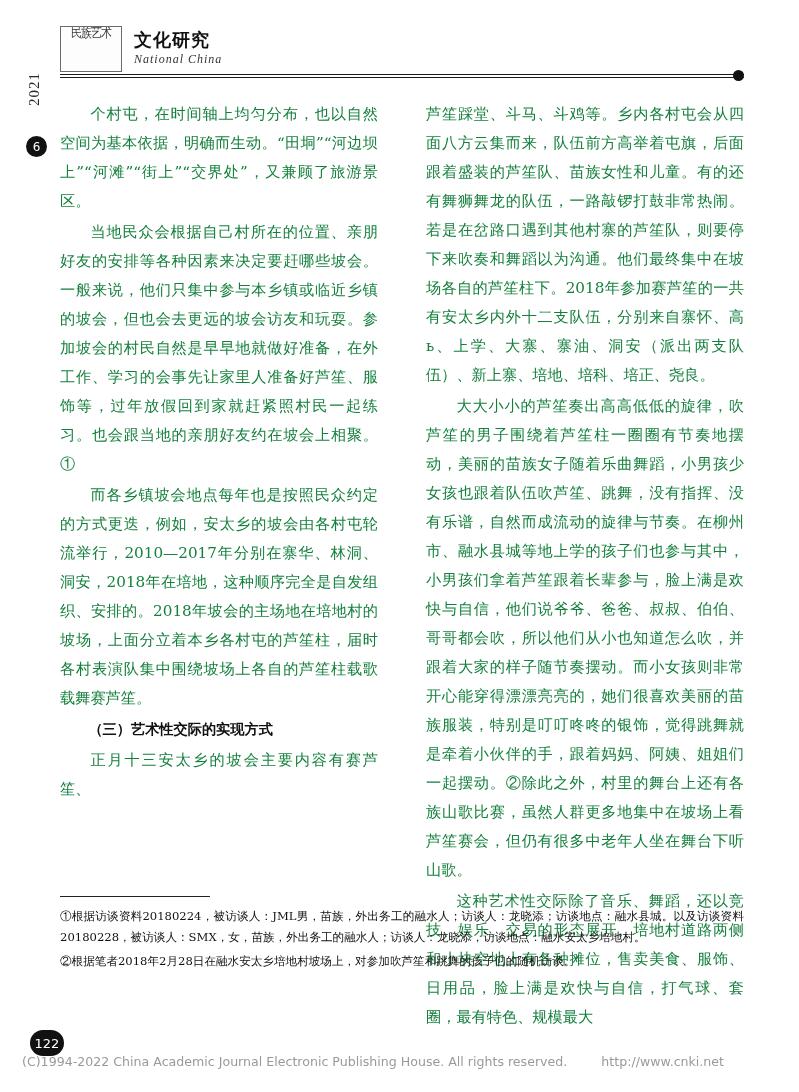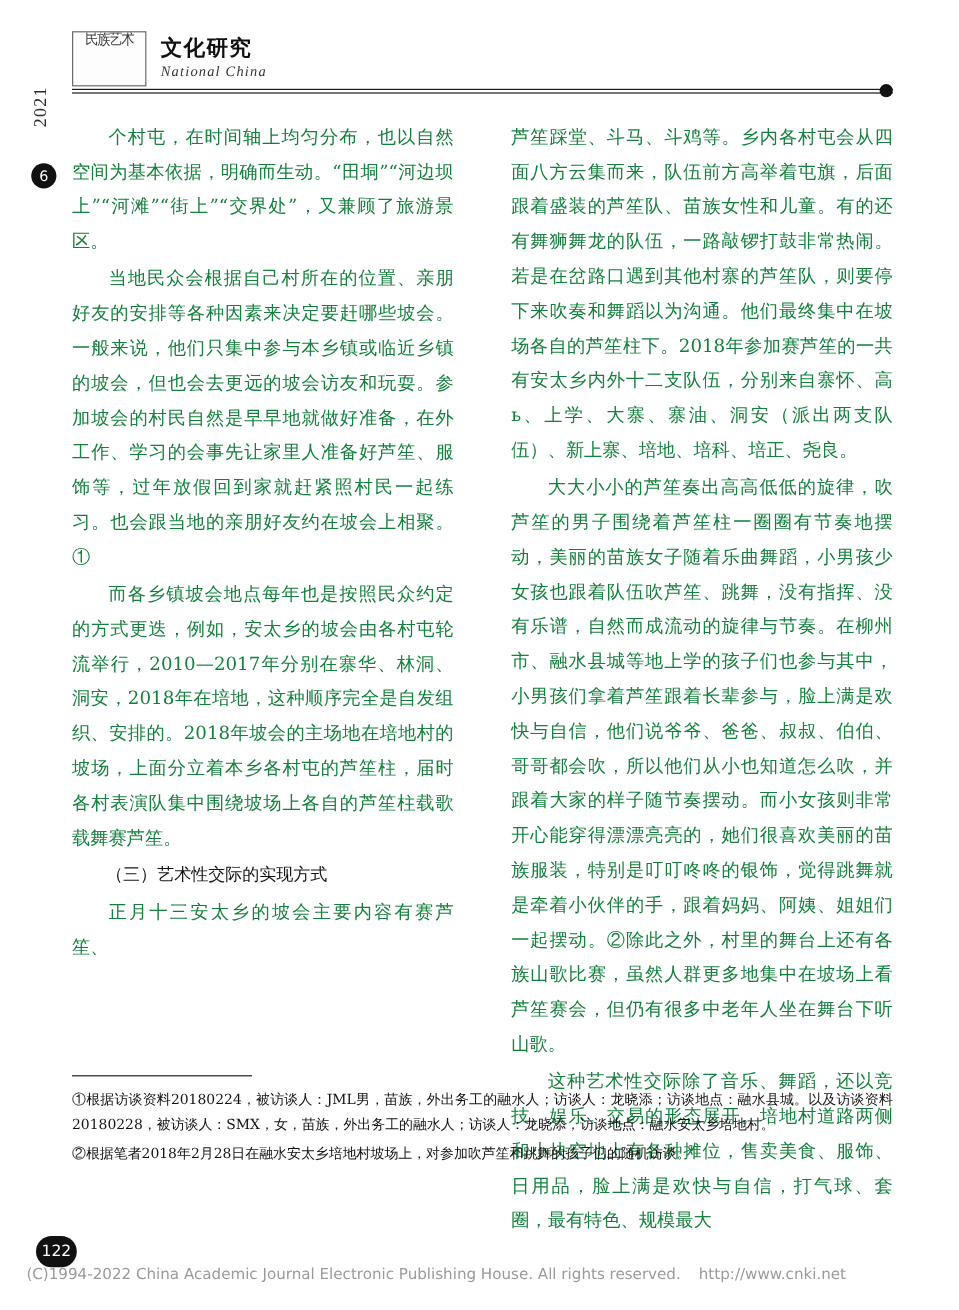--- a/index.html
+++ b/index.html
@@ -144,21 +144,21 @@
     font-size: 15.2px;
     line-height: 29px;
     text-align: justify;
     text-justify: inter-ideograph;
     text-indent: 2em;
     color: #15803d;
   }
   p.sub {
     margin: 0 0 2px 0;
     font-family: "DejaVu Sans", sans-serif;
-    font-weight: normal;
+    font-weight: bold;
     font-size: 14.2px;
     line-height: 29px;
     text-indent: 2em;
     color: #111;
   }
 
   
   .footnotes {
     position: absolute;
     left: 60px;
@@ -200,21 +200,21 @@
     position: absolute;
     left: 22px;
     top: 1054px;
     width: 760px;
     font-family: "DejaVu Sans", sans-serif;
     font-size: 12.6px;
     color: #9a9a9a;
     white-space: nowrap;
   }
   .copyright .url {
-    margin-left: 11px;
+    margin-left: 30px;
     text-align: right;
   }
 </style>
 </head>
 <body>
 
 <div class="page">
 
   <div class="header">
     <div class="logo-box">

